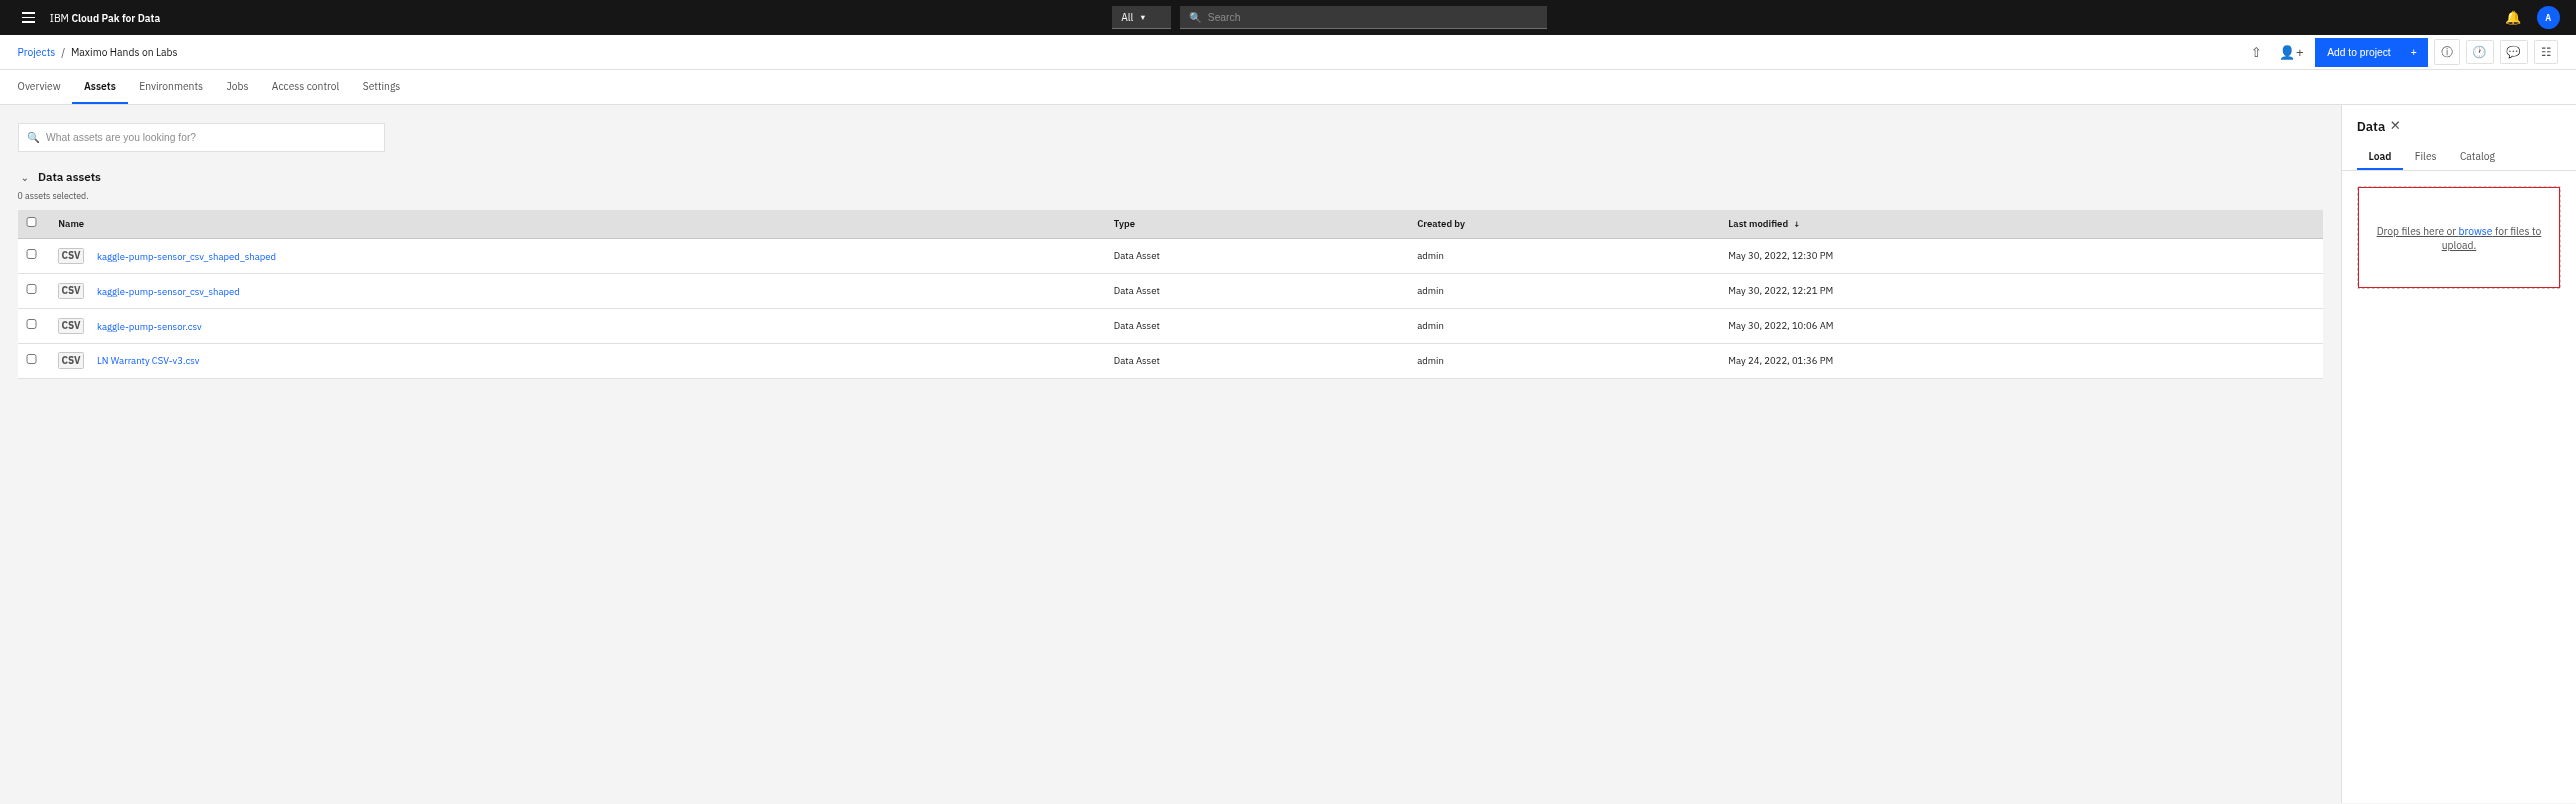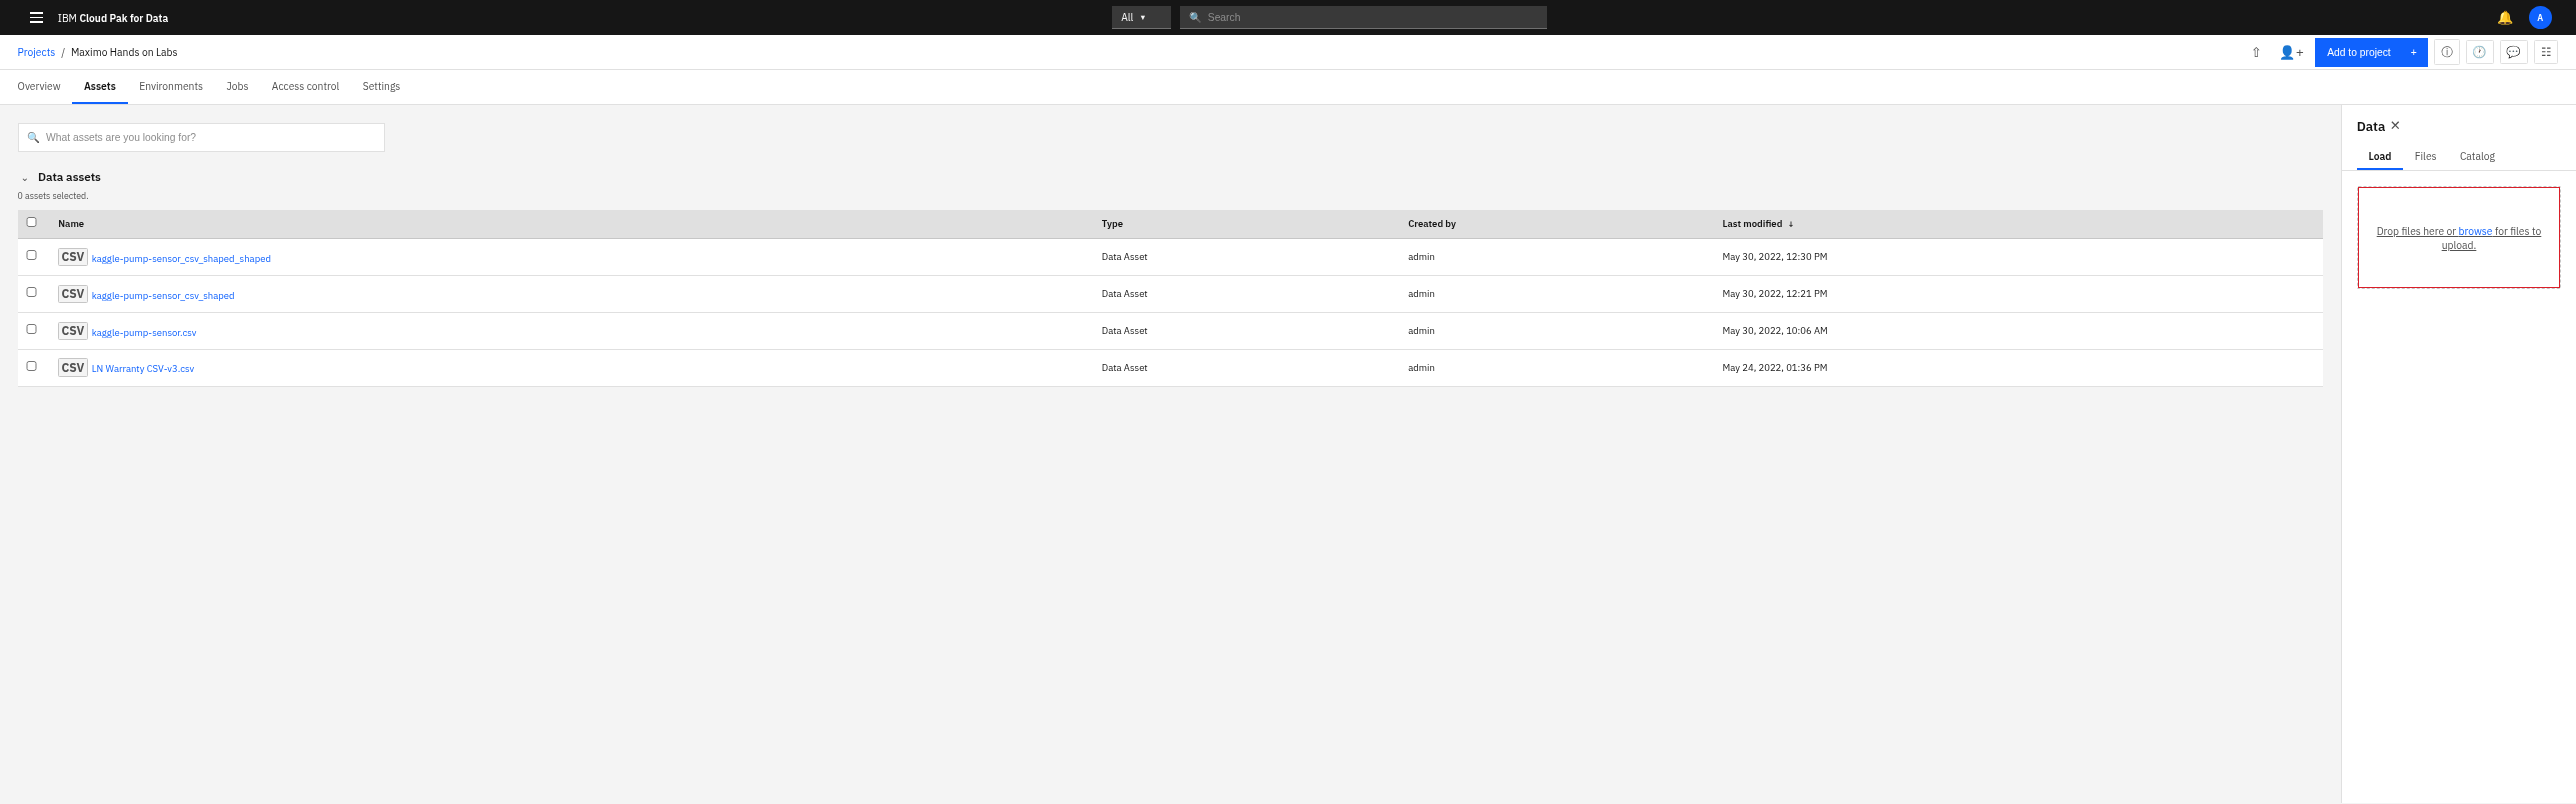--- a/index.html
+++ b/index.html
@@ -5,21 +5,21 @@
     * { box-sizing: border-box; margin: 0; padding: 0; }
     body { font-family: 'IBM Plex Sans', Arial, sans-serif; font-size: 10.3px; background: #f4f4f4; color: #161616; }
 
     
     .top-nav {
       display: flex;
       align-items: center;
       background: #161616;
       color: #fff;
       height: 35px;
-      padding: 0 24px;
+      padding: 0 16px;
       gap: 8.8px;
     }
     .top-nav-brand { font-size: 10.3px; color: #fff; white-space: nowrap; }
     .top-nav-brand strong { font-weight: 600; }
     .top-nav-spacer { flex: 1; }
     .top-nav-search-wrap {
       display: flex;
       align-items: center;
       background: #393939;
       border-bottom: 0.7px solid #6f6f6f;
@@ -246,27 +246,27 @@
       padding: 8.8px 11.7px;
       font-size: 9.5px;
       color: #161616;
       border-bottom: 0.7px solid #e0e0e0;
       background: #fff;
     }
     .th-checkbox, .td-checkbox { width: 29px; padding: 7.3px 8.8px !important; }
     .asset-name-link { color: #0f62fe; cursor: pointer; text-decoration: none; }
     .csv-badge {
       display: inline-block;
-      font-size: 12px;
+      font-size: 10px;
       font-weight: 700;
       color: #525252;
       border: 0.7px solid #c6c6c6;
       border-radius: 1.5px;
       padding: 0.7px 2.2px;
-      margin-right: 2px;
+      margin-right: 11px;
       text-transform: uppercase;
       background: #f4f4f4;
     }
     .sort-icon { margin-left: 2.9px; font-size: 8px; }
 
     
     .right-panel {
       width: 235px;
       background: #fff;
       border-left: 0.7px solid #e0e0e0;

